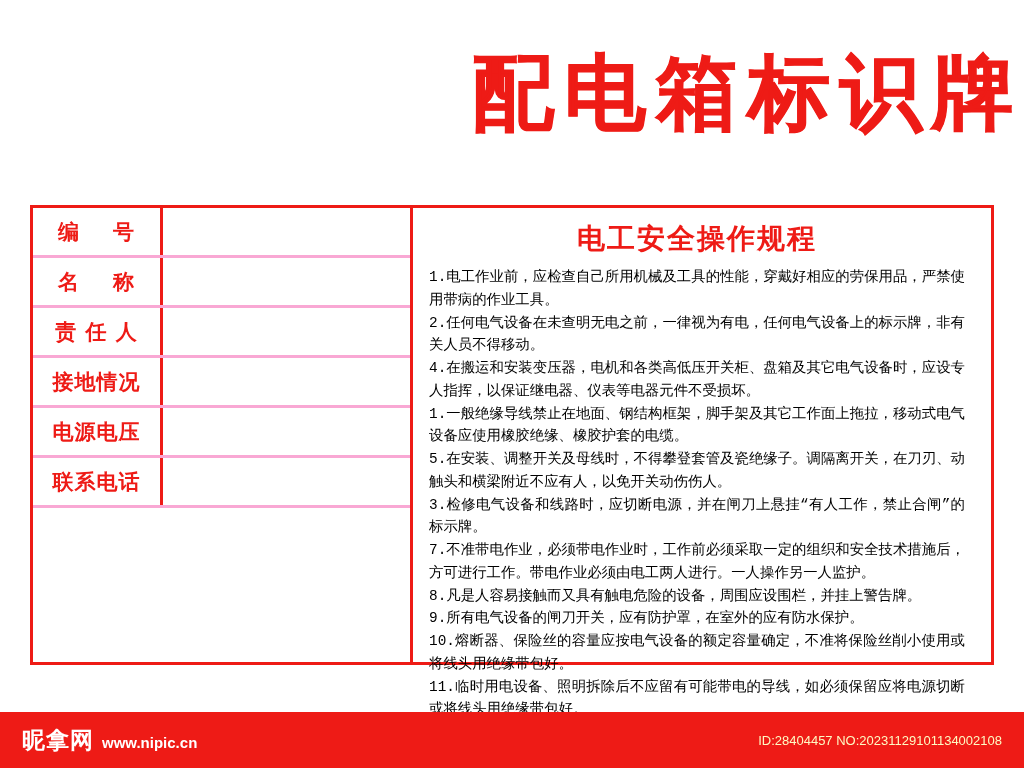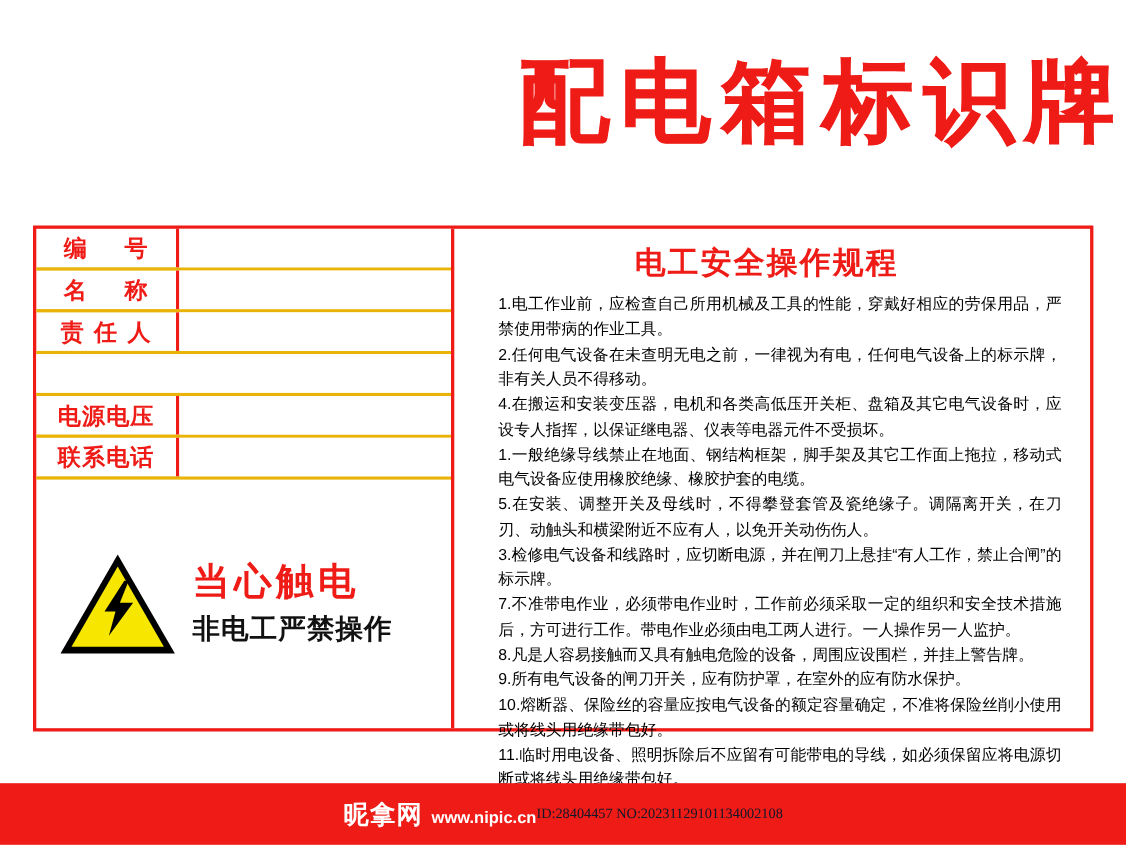--- a/index.html
+++ b/index.html
@@ -44,22 +44,22 @@
   }
   .left-col {
     width: 380px;
     box-sizing: border-box;
     border-right: 3px solid #ee1b16;
     display: flex;
     flex-direction: column;
   }
   .info-row {
     display: flex;
-    height: 38px;
-    border-bottom: 3px solid #eab308;
+    height: 50px;
+    border-bottom: 3px solid #f9a8d4;
     box-sizing: border-box;
   }
   .info-label {
     width: 130px;
     box-sizing: border-box;
     border-right: 3px solid #ee1b16;
     display: flex;
     align-items: center;
     justify-content: center;
     color: #ee1b16;
@@ -115,39 +115,38 @@
     color: #ee1b16;
     font-weight: bold;
     font-size: 28px;
     font-family: "DejaVu Sans", sans-serif;
     letter-spacing: 2px;
     margin-bottom: 8px;
   }
   .rules-list {
     color: #000000;
     font-size: 14.4px;
-    font-family: Liberation Sans, sans-serif;
+    font-family: Liberation Mono, monospace;
     line-height: 1.58;
     text-align: justify;
-    margin-left: 24px;
   }
   .rule {
     margin: 0;
     text-indent: 0;
   }
   .footer {
     position: absolute;
     left: 0;
     bottom: 0;
     width: 1024px;
     height: 56px;
     background: #ee1b16;
     display: flex;
     align-items: center;
-    justify-content: center;
+    justify-content: space-between;
     box-sizing: border-box;
     padding: 0 22px;
   }
   .brand {
     display: flex;
     align-items: baseline;
     color: #ffffff;
   }
   .brand-name {
     font-size: 23px;
@@ -155,23 +154,23 @@
     font-family: "DejaVu Sans", sans-serif;
     letter-spacing: 1px;
   }
   .brand-url {
     font-size: 15px;
     font-weight: bold;
     margin-left: 8px;
     font-family: "Liberation Sans", sans-serif;
   }
   .footer-id {
-    color: #0f172a;
+    color: #fef9c3;
     font-size: 13px;
-    font-family: Liberation Serif, serif;
+    font-family: Liberation Sans, sans-serif;
   }
 </style>
 </head>
 <body>
 
 <div class="page">
 
   <div class="title">配电箱标识牌</div>
 
   <div class="board">
@@ -187,46 +186,34 @@
         <div class="info-label">名    称</div>
         <div class="info-value"></div>
       </div>
 
       <div class="info-row">
         <div class="info-label">责 任 人</div>
         <div class="info-value"></div>
       </div>
 
       <div class="info-row">
+        <div class="info-label">接地情况</div>
         <div class="info-value"></div>
       </div>
 
       <div class="info-row">
         <div class="info-label">电源电压</div>
         <div class="info-value"></div>
       </div>
 
       <div class="info-row">
         <div class="info-label">联系电话</div>
         <div class="info-value"></div>
       </div>
 
-      <div class="warn-cell">
-        <div class="warn-sign">
-          <svg viewBox="0 0 112 98" width="112" height="98" aria-hidden="true">
-            <polygon points="56,4 108,94 4,94" fill="#000000"></polygon>
-            <polygon points="56,15 98,88 14,88" fill="#f7e600"></polygon>
-            <polygon points="62,28 44,56 54,56 48,78 70,48 58,48 66,28" fill="#000000"></polygon>
-          </svg>
-        </div>
-        <div class="warn-text">
-          <div class="warn-title">当心触电</div>
-          <div class="warn-sub">非电工严禁操作</div>
-        </div>
-      </div>
 
     </div>
 
     <div class="right-col">
       <div class="rules-title">电工安全操作规程</div>
       <div class="rules-list">
         <p class="rule">1.电工作业前，应检查自己所用机械及工具的性能，穿戴好相应的劳保用品，严禁使用带病的作业工具。</p>
         <p class="rule">2.任何电气设备在未查明无电之前，一律视为有电，任何电气设备上的标示牌，非有关人员不得移动。</p>
         <p class="rule">4.在搬运和安装变压器，电机和各类高低压开关柜、盘箱及其它电气设备时，应设专人指挥，以保证继电器、仪表等电器元件不受损坏。</p>
         <p class="rule">1.一般绝缘导线禁止在地面、钢结构框架，脚手架及其它工作面上拖拉，移动式电气设备应使用橡胶绝缘、橡胶护套的电缆。</p>

